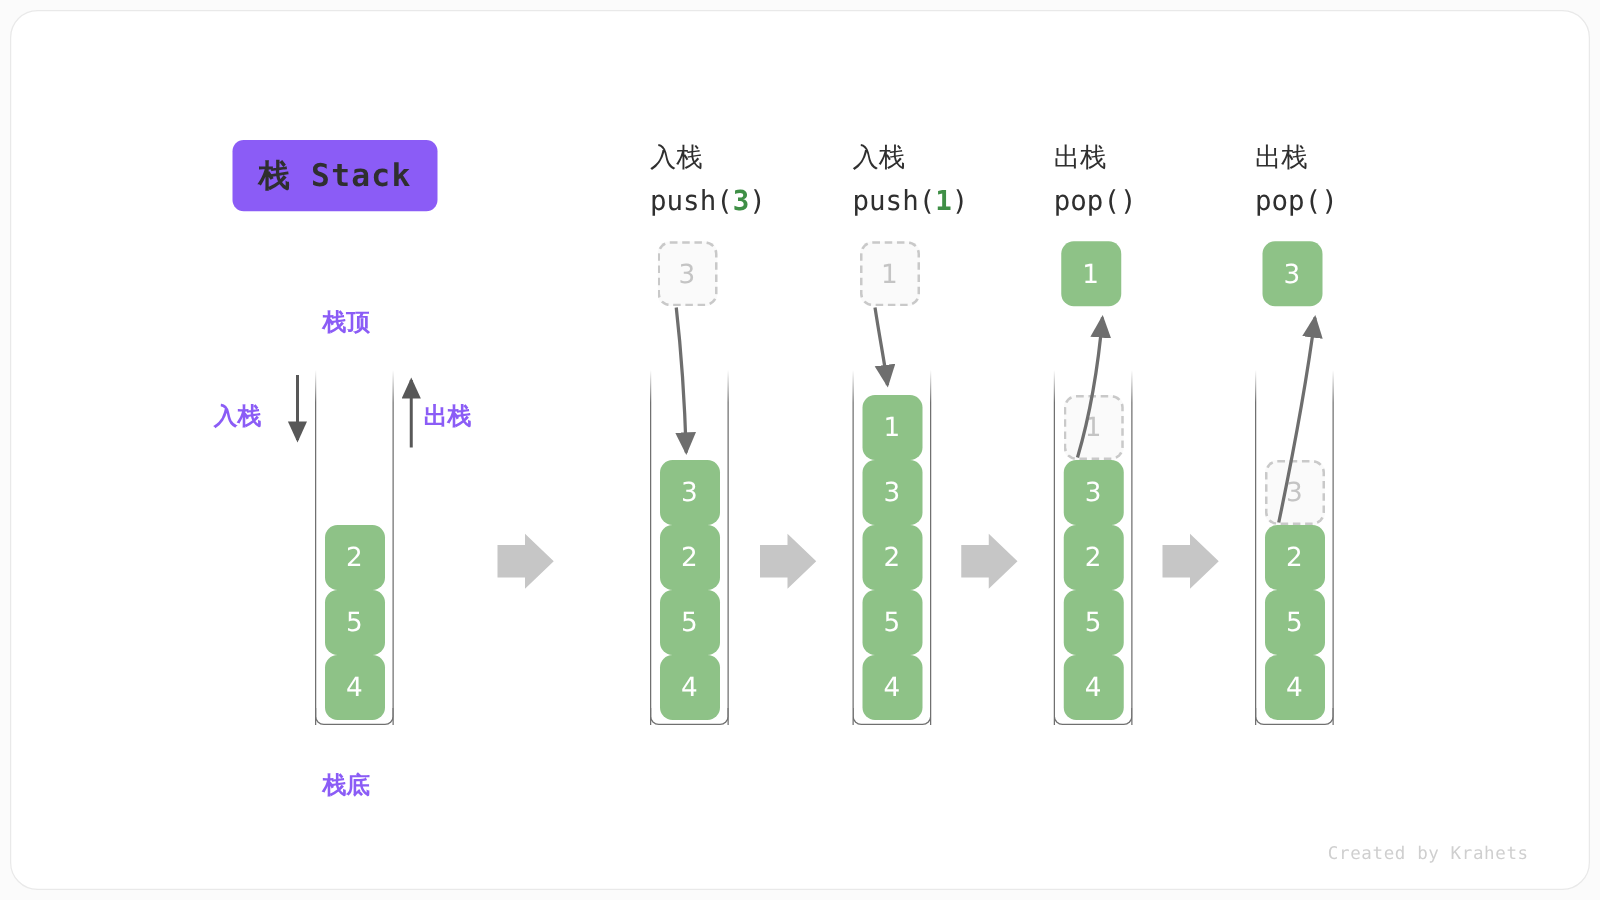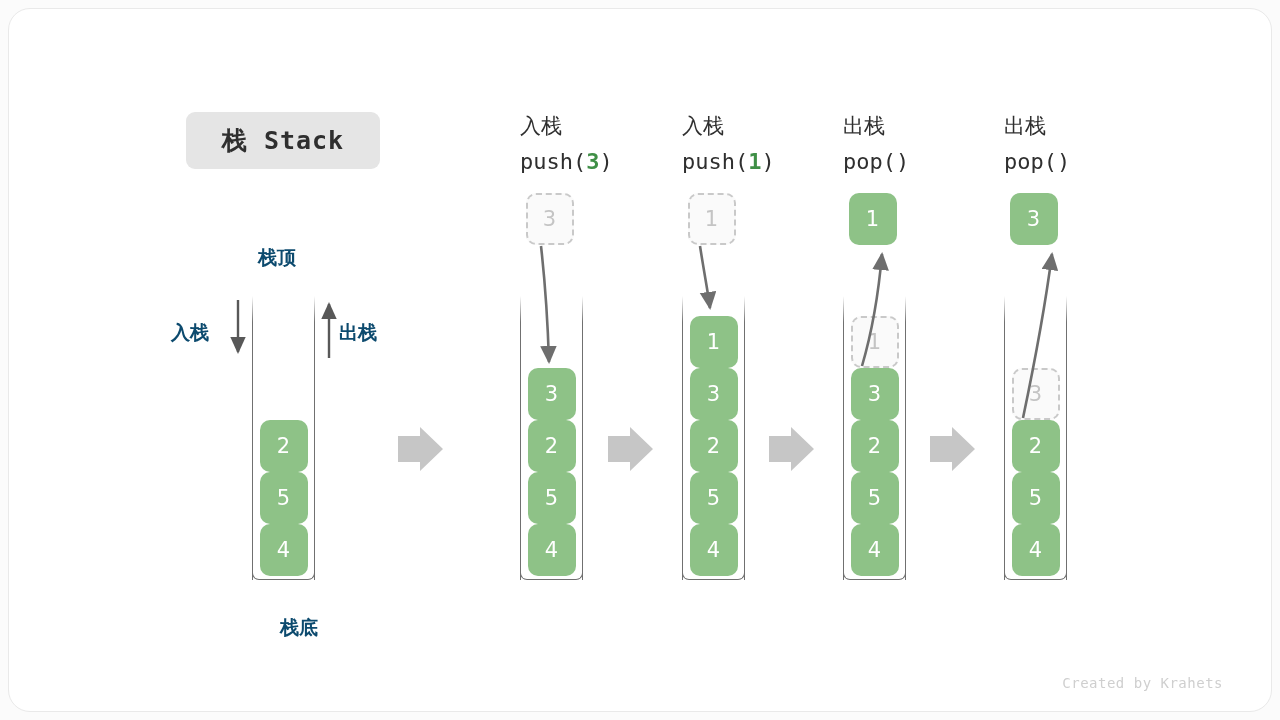--- a/index.html
+++ b/index.html
@@ -30,41 +30,41 @@
     border: 1px solid #e9e9e9;
     border-radius: 22px;
     box-sizing: border-box;
   }
 
   
   .title-badge {
     position: absolute;
     left: 186px;
     top: 112px;
-    width: 194px;
+    width: 164px;
     height: 57px;
-    background: #e5e5e5;
+    background: #8b5cf6;
     border-radius: 9px;
     display: flex;
     align-items: center;
     justify-content: center;
     font-family: "DejaVu Sans Mono", monospace;
     font-size: 25px;
     font-weight: bold;
     color: #2f2f2f;
     letter-spacing: 1px;
   }
 
   
   .cn-label {
     position: absolute;
     font-family: Liberation Serif, serif;
     font-size: 19px;
     font-weight: bold;
-    color: #0c4a6e;
+    color: #8b5cf6;
     white-space: nowrap;
   }
 
   .stage-head {
     position: absolute;
     font-family: "DejaVu Sans Mono", monospace;
     font-size: 22px;
     color: #2f2f2f;
     white-space: nowrap;
     line-height: 36px;
@@ -149,21 +149,21 @@
 </style>
 </head>
 <body>
 
 <div id="canvas">
   <div class="card"></div>
 
   <div class="title-badge">栈 Stack</div>
 
   <div class="cn-label" style="left:258px; top:245px;">栈顶</div>
-  <div class="cn-label" style="left:258px; top:615px;margin-left:22px;">栈底</div>
+  <div class="cn-label" style="left:258px; top:615px;">栈底</div>
   <div class="cn-label" style="left:171px; top:320px;">入栈</div>
   <div class="cn-label" style="left:339px; top:320px;">出栈</div>
 
   <div class="stage-head" style="left: 520px; top: 108px;">
       <div class="cn">入栈</div>
       <div><span>push(</span><span class="arg">3</span><span>)</span></div>
     </div>
     <div class="stage-head" style="left: 682px; top: 108px;">
       <div class="cn">入栈</div>
       <div><span>push(</span><span class="arg">1</span><span>)</span></div>

